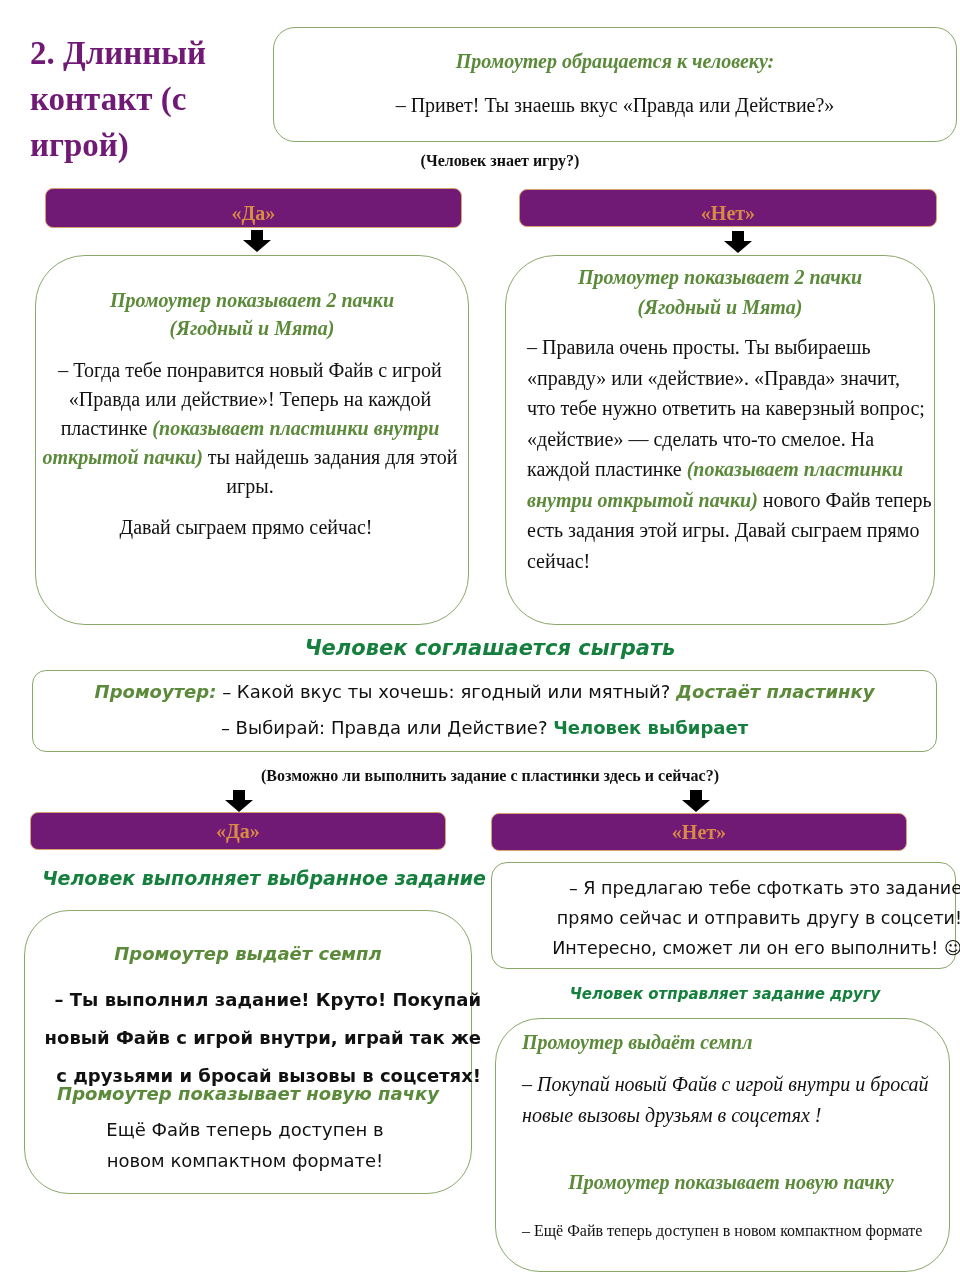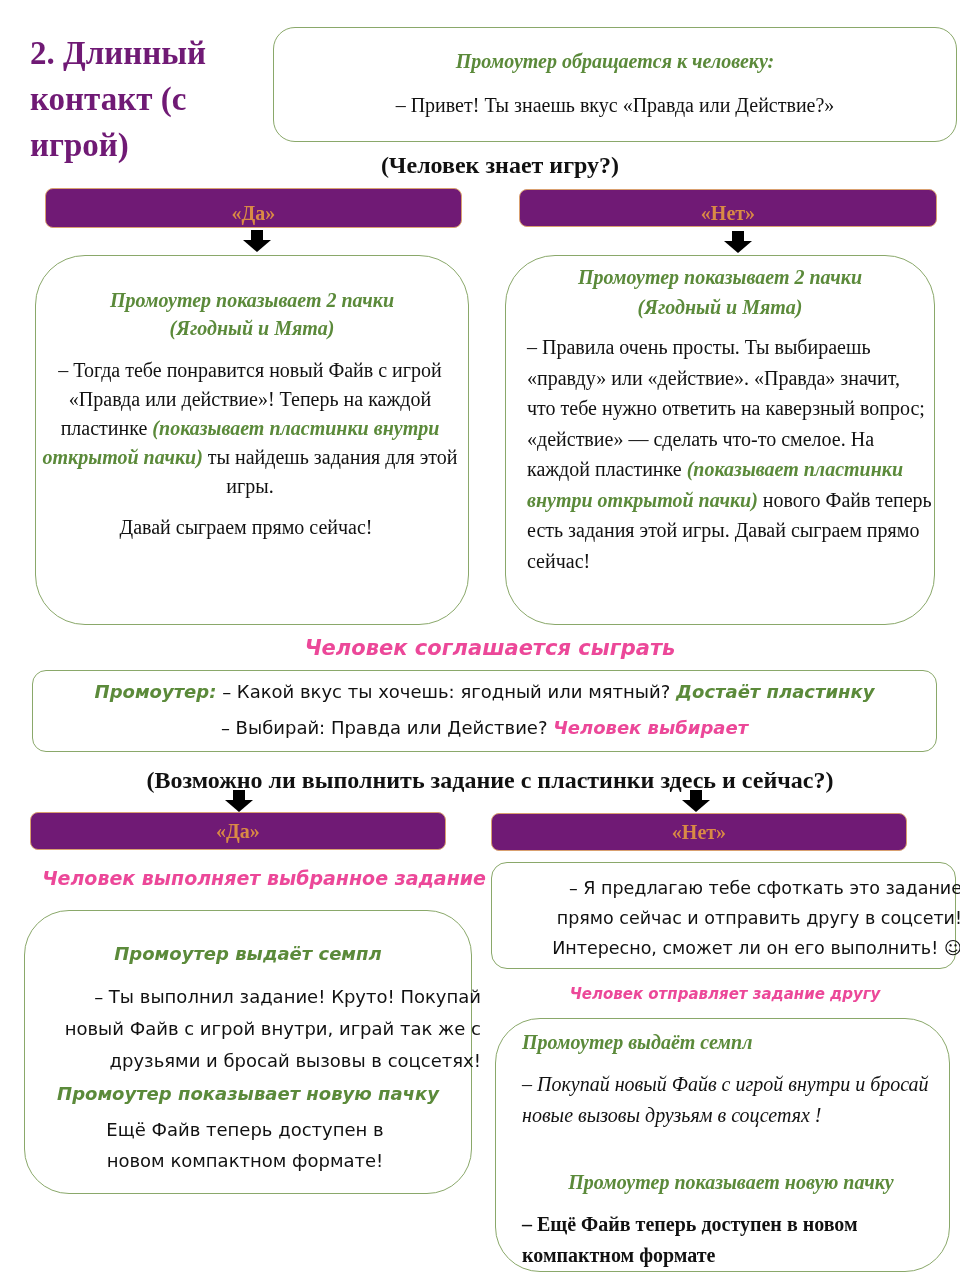--- a/index.html
+++ b/index.html
@@ -1,27 +1,27 @@
 <!DOCTYPE html>
 <html><head>
 <meta charset="utf-8">
 <style>
   * { box-sizing: border-box; margin: 0; padding: 0; }
   html, body { width: 960px; height: 1280px; background: #ffffff; overflow: hidden; }
   body { position: relative; font-family: "Liberation Serif", serif; color: #111; }
   .abs { position: absolute; }
   .sans { font-family: "DejaVu Sans", sans-serif; text-align: right; }
   .green { color: #5b8a3a; }
-  .orange { color: #ec4899; }
+  .orange { color: #15803d; }
   .title { left: 30px; top: 30px; width: 220px; font-size: 33px; font-weight: bold; line-height: 46px; color: #701a75; }
   .gbox { border: 1.5px solid #8aa86a; background: #fff; }
   .obox { border: 1.5px solid #d9a070; border-radius: 8px; background: #701a75;
           display: flex; align-items: center; justify-content: center;
           font-weight: bold; font-size: 20px; color: #d98a45; }
-  .q { font-weight: bold; font-size: 24px; text-align: center; }
+  .q { font-weight: bold; font-size: 16px; text-align: center; }
   .arrow { width: 28px; height: 22px; }
   .ital-b { font-style: italic; font-weight: bold; }
   .ctext { text-align: center; }
 </style>
 </head>
 <body>
 
 <div class="abs title">2. Длинный контакт (с игрой)</div>
 
 <div class="abs gbox" style="left:256px; top:27px; width:684px; height:115px; border-radius:22px;margin-left:17px;">
@@ -64,21 +64,21 @@
   </div>
 </div>
 
 <div class="abs sans orange ctext" style="left:240px; top:636px; width:500px; font-size:21px; font-style:italic; font-weight:bold;">Человек соглашается сыграть</div>
 
 <div class="abs gbox" style="left:32px; top:670px; width:905px; height:82px; border-radius:14px;">
   <div class="abs sans ctext" style="left:0; top:10px; width:100%; font-size:18px;">
     <span class="green" style="font-style:italic; font-weight:bold;">Промоутер:</span><span> – Какой вкус ты хочешь: ягодный или мятный? </span><span class="green" style="font-style:italic; font-weight:bold;">Достаёт пластинку</span>
   </div>
   <div class="abs sans ctext" style="left:0; top:46px; width:100%; font-size:18px;">
-    <span>– Выбирай: Правда или Действие? </span><span class="orange" style="font-style:italic; font-weight:bold;">Человек выбирает</span>
+    <span>– Выбирай: Правда или Действие? </span><span class="orange" style="font-weight:bold;">Человек выбирает</span>
   </div>
 </div>
 
 <div class="abs q" style="left:100px; top:767px; width:780px;">(Возможно ли выполнить задание с пластинки здесь и сейчас?)</div>
 
 <svg class="abs arrow" style="left:225px; top:790px;" viewBox="0 0 28 22">
   <rect x="8" y="0" width="12" height="10" fill="#000"></rect>
     <polygon points="0,10 28,10 14,22" fill="#000"></polygon>
 </svg>
 <svg class="abs arrow" style="left:682px; top:790px;" viewBox="0 0 28 22">
@@ -86,29 +86,29 @@
     <polygon points="0,10 28,10 14,22" fill="#000"></polygon>
 </svg>
 
 <div class="abs obox" style="left:30px; top:812px; width:416px; height:38px;">«Да»</div>
 <div class="abs obox" style="left:491px; top:813px; width:416px; height:38px;">«Нет»</div>
 
 <div class="abs sans orange" style="left:16px; top:867px; width:470px; font-size:19px; font-style:italic; font-weight:bold;">Человек выполняет выбранное задание</div>
 
 <div class="abs gbox" style="left:24px; top:910px; width:448px; height:284px; border-radius:45px;">
   <div class="abs sans green ctext" style="left:0; top:32px; width:100%; font-size:18px; font-style:italic; font-weight:bold;">Промоутер выдаёт семпл</div>
-  <div class="abs sans" style="left:6px; top:70px; width:450px; font-size:18px; line-height:32px;">– Ты выполнил задание! Круто! Покупай новый Файв с игрой внутри, играй так же с друзьями и бросай вызовы в соцсетях!</div>
+  <div class="abs sans" style="left:6px; top:70px; width:450px; font-size:18px; line-height:38px;font-weight:bold;">– Ты выполнил задание! Круто! Покупай новый Файв с игрой внутри, играй так же с друзьями и бросай вызовы в соцсетях!</div>
   <div class="abs sans green ctext" style="left:0; top:172px; width:100%; font-size:18px; font-style:italic; font-weight:bold;">Промоутер показывает новую пачку</div>
   <div class="abs sans ctext" style="left:70px; top:203px; width:300px; font-size:18px; line-height:31px;">Ещё Файв теперь доступен в новом компактном формате!</div>
 </div>
 
 <div class="abs gbox" style="left:491px; top:862px; width:465px; height:107px; border-radius:16px;">
   <div class="abs sans" style="left:14px; top:10px; width:448px; font-size:17.5px; line-height:30px;margin-left:8px;">– Я предлагаю тебе сфоткать это задание прямо сейчас и отправить другу в соцсети! Интересно, сможет ли он его выполнить! ☺</div>
 </div>
 
 <div class="abs sans orange ctext" style="left:500px; top:985px; width:450px; font-size:15px; font-style:italic; font-weight:bold;">Человек отправляет задание другу</div>
 
 <div class="abs gbox" style="left:495px; top:1018px; width:455px; height:254px; border-radius:45px;">
   <div class="abs green" style="left:26px; top:12px; font-size:20px; font-style:italic; font-weight:bold;">Промоутер выдаёт семпл</div>
   <div class="abs" style="left:26px; top:50px; width:425px; font-size:20px; line-height:31px;font-style:italic;">– Покупай новый Файв с игрой внутри и бросай новые вызовы друзьям в соцсетях !</div>
   <div class="abs green ctext" style="left:20px; top:152px; width:430px; font-size:20px; font-style:italic; font-weight:bold;">Промоутер показывает новую пачку</div>
-  <div class="abs" style="left:26px; top:190px; width:410px; font-size:20px; line-height:31px;font-weight:bold;">– Ещё Файв теперь доступен в новом компактном формате</div>
+  <div class="abs" style="left:26px; top:190px; width:410px; font-size:16px; line-height:44px;">– Ещё Файв теперь доступен в новом компактном формате</div>
 </div>
 
 </body></html>

